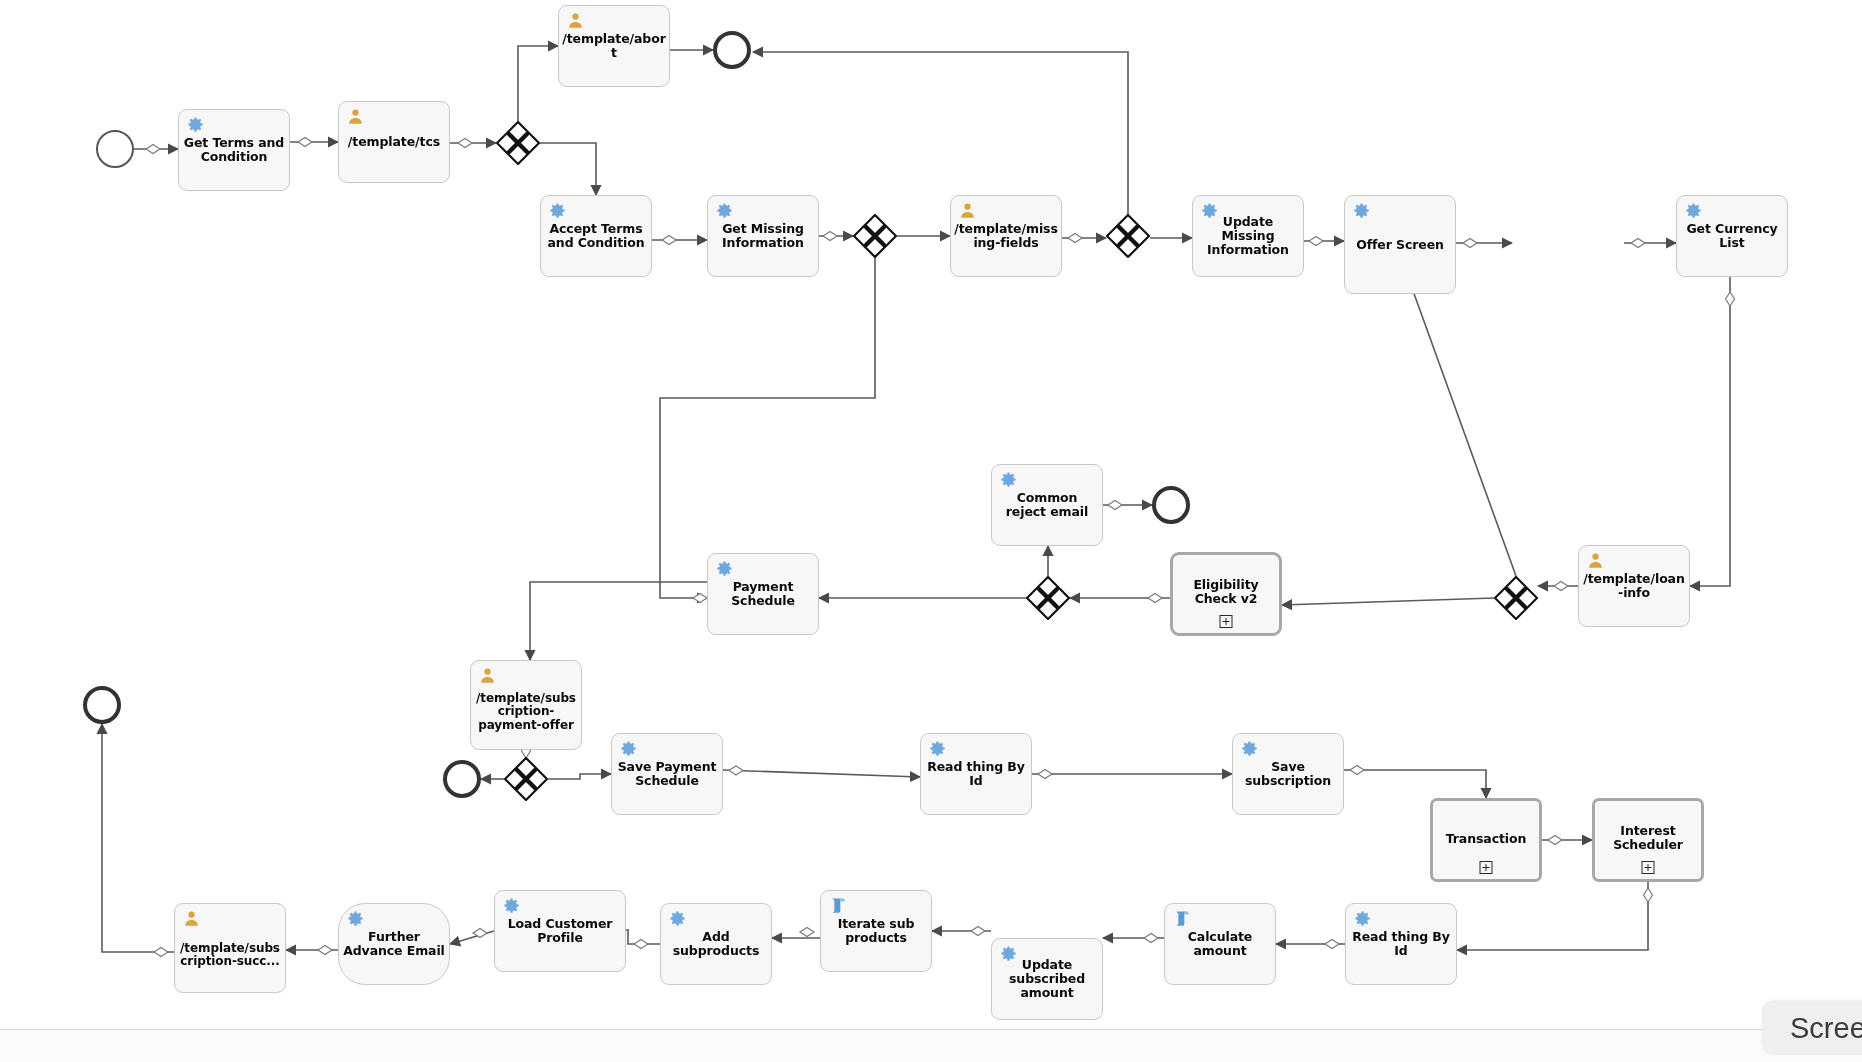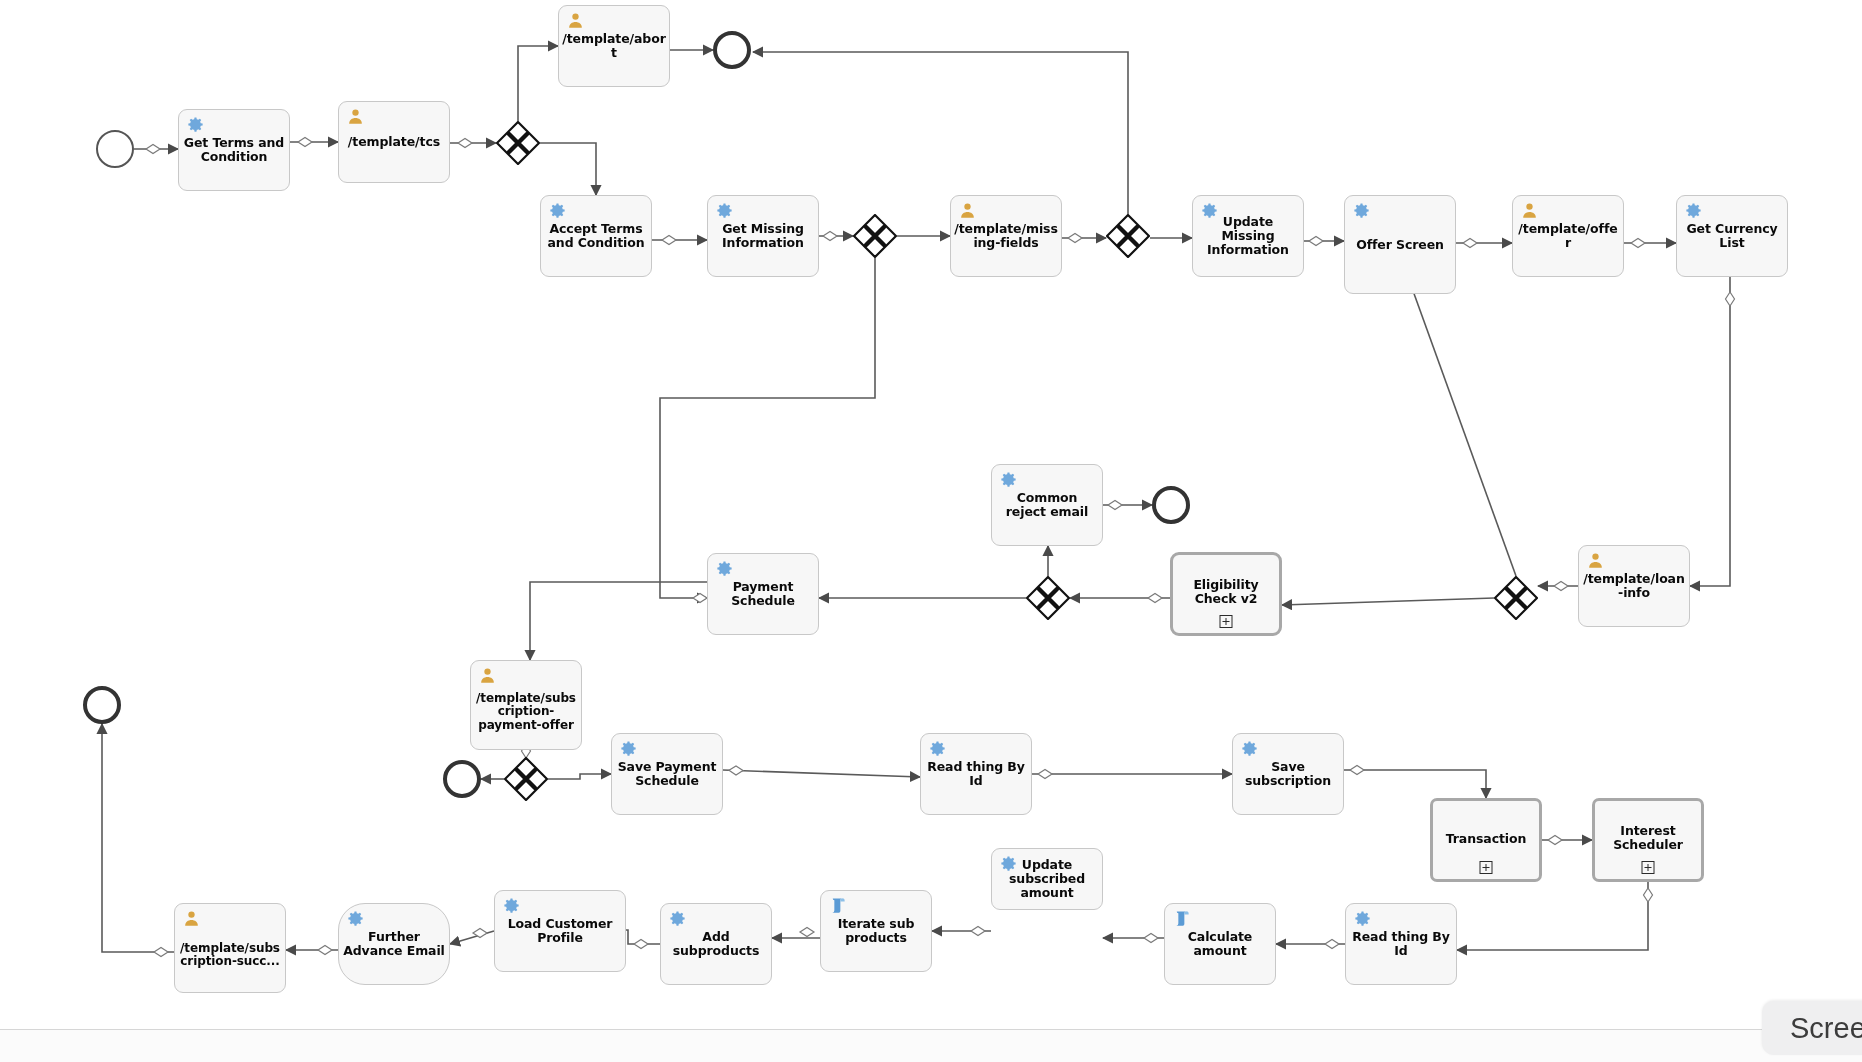--- a/index.html
+++ b/index.html
@@ -312,29 +312,20 @@
   <div class="node" style="left:1344px;top:195px;width:112px;height:99px;">
     <span class="tico">
       <svg width="19" height="19" viewBox="0 0 24 24" xmlns="http://www.w3.org/2000/svg">
           <path fill="#6fa8dc" d="M12 8.4a3.6 3.6 0 1 0 0 7.2 3.6 3.6 0 0 0 0-7.2zm0 5.4a1.8 1.8 0 1 1 0-3.6 1.8 1.8 0 0 1 0 3.6z"></path>
           <path fill="#6fa8dc" d="M21 13.2v-2.4l-2.4-.5a6.9 6.9 0 0 0-.8-1.9l1.4-2-1.7-1.7-2 1.4a6.9 6.9 0 0 0-1.9-.8L13.2 3h-2.4l-.5 2.3a6.9 6.9 0 0 0-1.9.8l-2-1.4-1.7 1.7 1.4 2a6.9 6.9 0 0 0-.8 1.9L3 10.8v2.4l2.3.5c.2.7.4 1.3.8 1.9l-1.4 2 1.7 1.7 2-1.4c.6.4 1.2.6 1.9.8l.5 2.3h2.4l.5-2.3c.7-.2 1.3-.4 1.9-.8l2 1.4 1.7-1.7-1.4-2c.4-.6.6-1.2.8-1.9l2.3-.5z"></path>
         </svg>
     </span>
     <span class="label">Offer Screen</span>
   </div>
 
-  <div class="node" style="left:1512px;top:195px;width:112px;height:82px;">
-    <span class="tico">
-      <svg width="19" height="19" viewBox="0 0 24 24" xmlns="http://www.w3.org/2000/svg">
-          <circle cx="12" cy="7" r="4" fill="#d9a441"></circle>
-          <path fill="#d9a441" d="M4 21c0-4.4 3.6-7 8-7s8 2.6 8 7z"></path>
-        </svg>
-    </span>
-    <span class="label">/template/offer</span>
-  </div>
 
   <div class="node" style="left:1676px;top:195px;width:112px;height:82px;">
     <span class="tico">
       <svg width="19" height="19" viewBox="0 0 24 24" xmlns="http://www.w3.org/2000/svg">
           <path fill="#6fa8dc" d="M12 8.4a3.6 3.6 0 1 0 0 7.2 3.6 3.6 0 0 0 0-7.2zm0 5.4a1.8 1.8 0 1 1 0-3.6 1.8 1.8 0 0 1 0 3.6z"></path>
           <path fill="#6fa8dc" d="M21 13.2v-2.4l-2.4-.5a6.9 6.9 0 0 0-.8-1.9l1.4-2-1.7-1.7-2 1.4a6.9 6.9 0 0 0-1.9-.8L13.2 3h-2.4l-.5 2.3a6.9 6.9 0 0 0-1.9.8l-2-1.4-1.7 1.7 1.4 2a6.9 6.9 0 0 0-.8 1.9L3 10.8v2.4l2.3.5c.2.7.4 1.3.8 1.9l-1.4 2 1.7 1.7 2-1.4c.6.4 1.2.6 1.9.8l.5 2.3h2.4l.5-2.3c.7-.2 1.3-.4 1.9-.8l2 1.4 1.7-1.7-1.4-2c.4-.6.6-1.2.8-1.9l2.3-.5z"></path>
         </svg>
     </span>
     <span class="label">Get Currency List</span>
   </div>
@@ -437,21 +428,21 @@
   <div class="node" style="left:1164px;top:903px;width:112px;height:82px;">
     <span class="tico">
       <svg width="19" height="19" viewBox="0 0 24 24" xmlns="http://www.w3.org/2000/svg">
         <path fill="#5b9bd5" d="M6 3h12a2.4 2.4 0 0 0-2.4 2.4V19a2 2 0 0 1-2 2H5.6A2.6 2.6 0 0 0 8 18.4V5.4A2.4 2.4 0 0 1 6 3z"></path>
         <path fill="#8dc0e8" d="M18 3a2.4 2.4 0 0 0-2.4 2.4V7H21V5.4A2.4 2.4 0 0 0 18 3z"></path>
       </svg>
     </span>
     <span class="label">Calculate amount</span>
   </div>
 
-  <div class="node" style="left:991px;top:848px;width:112px;height:62px;">
+  <div class="node" style="left:991px;top:938px;width:112px;height:82px;">
     <span class="tico">
       <svg width="19" height="19" viewBox="0 0 24 24" xmlns="http://www.w3.org/2000/svg">
           <path fill="#6fa8dc" d="M12 8.4a3.6 3.6 0 1 0 0 7.2 3.6 3.6 0 0 0 0-7.2zm0 5.4a1.8 1.8 0 1 1 0-3.6 1.8 1.8 0 0 1 0 3.6z"></path>
           <path fill="#6fa8dc" d="M21 13.2v-2.4l-2.4-.5a6.9 6.9 0 0 0-.8-1.9l1.4-2-1.7-1.7-2 1.4a6.9 6.9 0 0 0-1.9-.8L13.2 3h-2.4l-.5 2.3a6.9 6.9 0 0 0-1.9.8l-2-1.4-1.7 1.7 1.4 2a6.9 6.9 0 0 0-.8 1.9L3 10.8v2.4l2.3.5c.2.7.4 1.3.8 1.9l-1.4 2 1.7 1.7 2-1.4c.6.4 1.2.6 1.9.8l.5 2.3h2.4l.5-2.3c.7-.2 1.3-.4 1.9-.8l2 1.4 1.7-1.7-1.4-2c.4-.6.6-1.2.8-1.9l2.3-.5z"></path>
         </svg>
     </span>
     <span class="label">Update subscribed amount</span>
   </div>
 
   <div class="node" style="left:820px;top:890px;width:112px;height:82px;">

